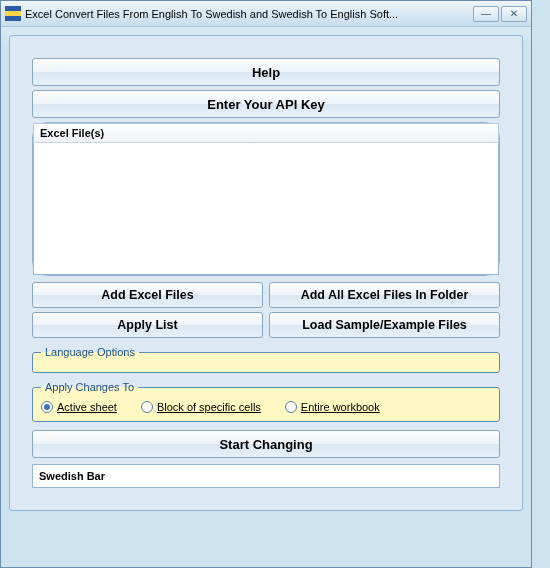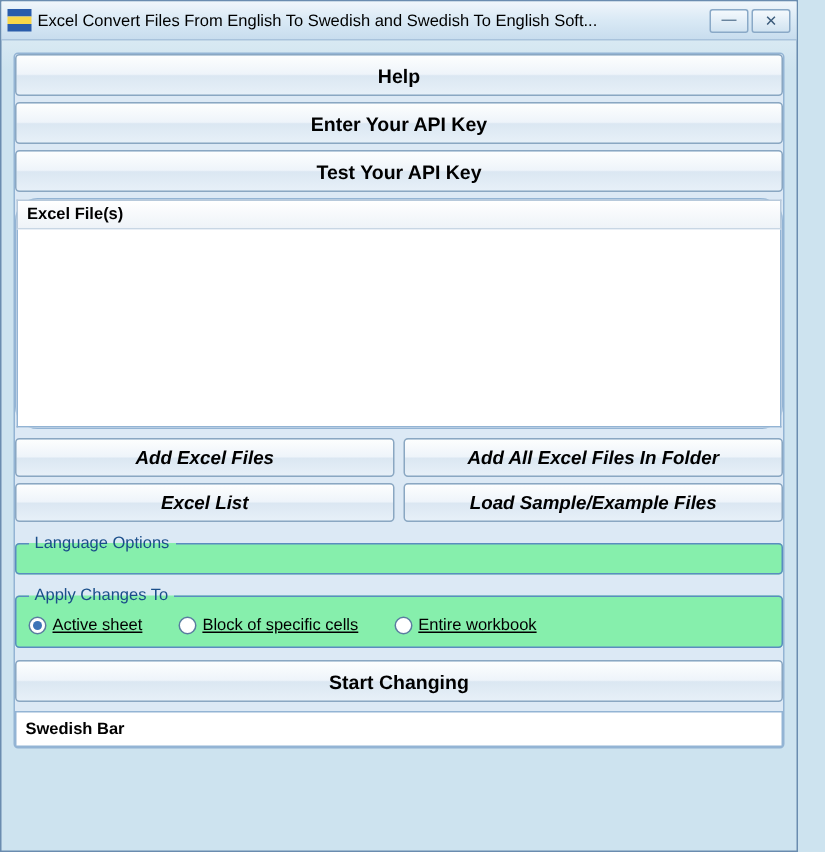--- a/index.html
+++ b/index.html
@@ -57,38 +57,38 @@
     font-size:10px;
     cursor:pointer;
   }
   .client {
     padding: 8px;
   }
   .panel {
     background: #dce9f5;
     border: 1px solid #93b4d4;
     border-radius: 3px;
-    padding: 0;
+    padding: 22px;
   }
   .btn {
     display:flex;
     align-items:center;
     justify-content:center;
     background: linear-gradient(to bottom, #fdfefe 0%, #eef4fa 48%, #dbe7f2 52%, #e7f0f8 100%);
     border: 1px solid #8aa7c2;
     border-radius: 3px;
     font-weight: bold;
     font-size: 12.5px;
     color: #000;
     cursor: pointer;
     height: 26px;
   }
   .btn.big { height: 28px; font-size: 13px; }
   .row { display:flex; gap:6px; }
-  .row > * { flex:1;font-style:italic; }
+  .row > * { flex:1; }
   .stack > * + * { margin-top: 4px; }
   .listhdr {
     background: linear-gradient(to bottom, #fff, #eef3f8);
     border: 1px solid #b7c9db;
     border-bottom: 1px solid #c8d6e4;
     height: 20px;
     display:flex;
     align-items:center;
     padding: 0 6px;
     font-weight: bold;
@@ -97,21 +97,21 @@
     background: #fff;
     border: 1px solid #93b4d4;
     border-top: none;
     height: 132px;
   }
   fieldset.group {
     border: 1px solid #5a8cc0;
     border-radius: 3px;
     margin: 8px 0 0 0;
     padding: 6px 8px 8px 8px;
-    background: #86efac;
+    background: #fef9c3;
   }
   fieldset.group legend {
     color: #1a4e8a;
     font-size: 11px;
     padding: 0 4px;
   }
   .select {
     width: 100%;
     height: 24px;
     background: #fff;
@@ -172,33 +172,32 @@
       <div class="winbtn">—</div>
       <div class="winbtn">✕</div>
     </div>
   </div>
 
   <div class="client">
     <div class="panel stack">
 
       <div class="btn big">Help</div>
       <div class="btn big">Enter Your API Key</div>
-      <div class="btn big">Test Your API Key</div>
 
       <div class="header-wrap">
         <div class="listhdr">Excel File(s)</div>
         <div class="listbox"></div>
       </div>
 
       <div class="row mt6">
         <div class="btn">Add Excel Files</div>
         <div class="btn">Add All Excel Files In Folder</div>
       </div>
       <div class="row">
-        <div class="btn">Excel List</div>
+        <div class="btn">Apply List</div>
         <div class="btn">Load Sample/Example Files</div>
       </div>
 
       <fieldset class="group">
         <legend>Language Options</legend>
       </fieldset>
 
       <fieldset class="group">
         <legend>Apply Changes To</legend>
         <div class="radios">

